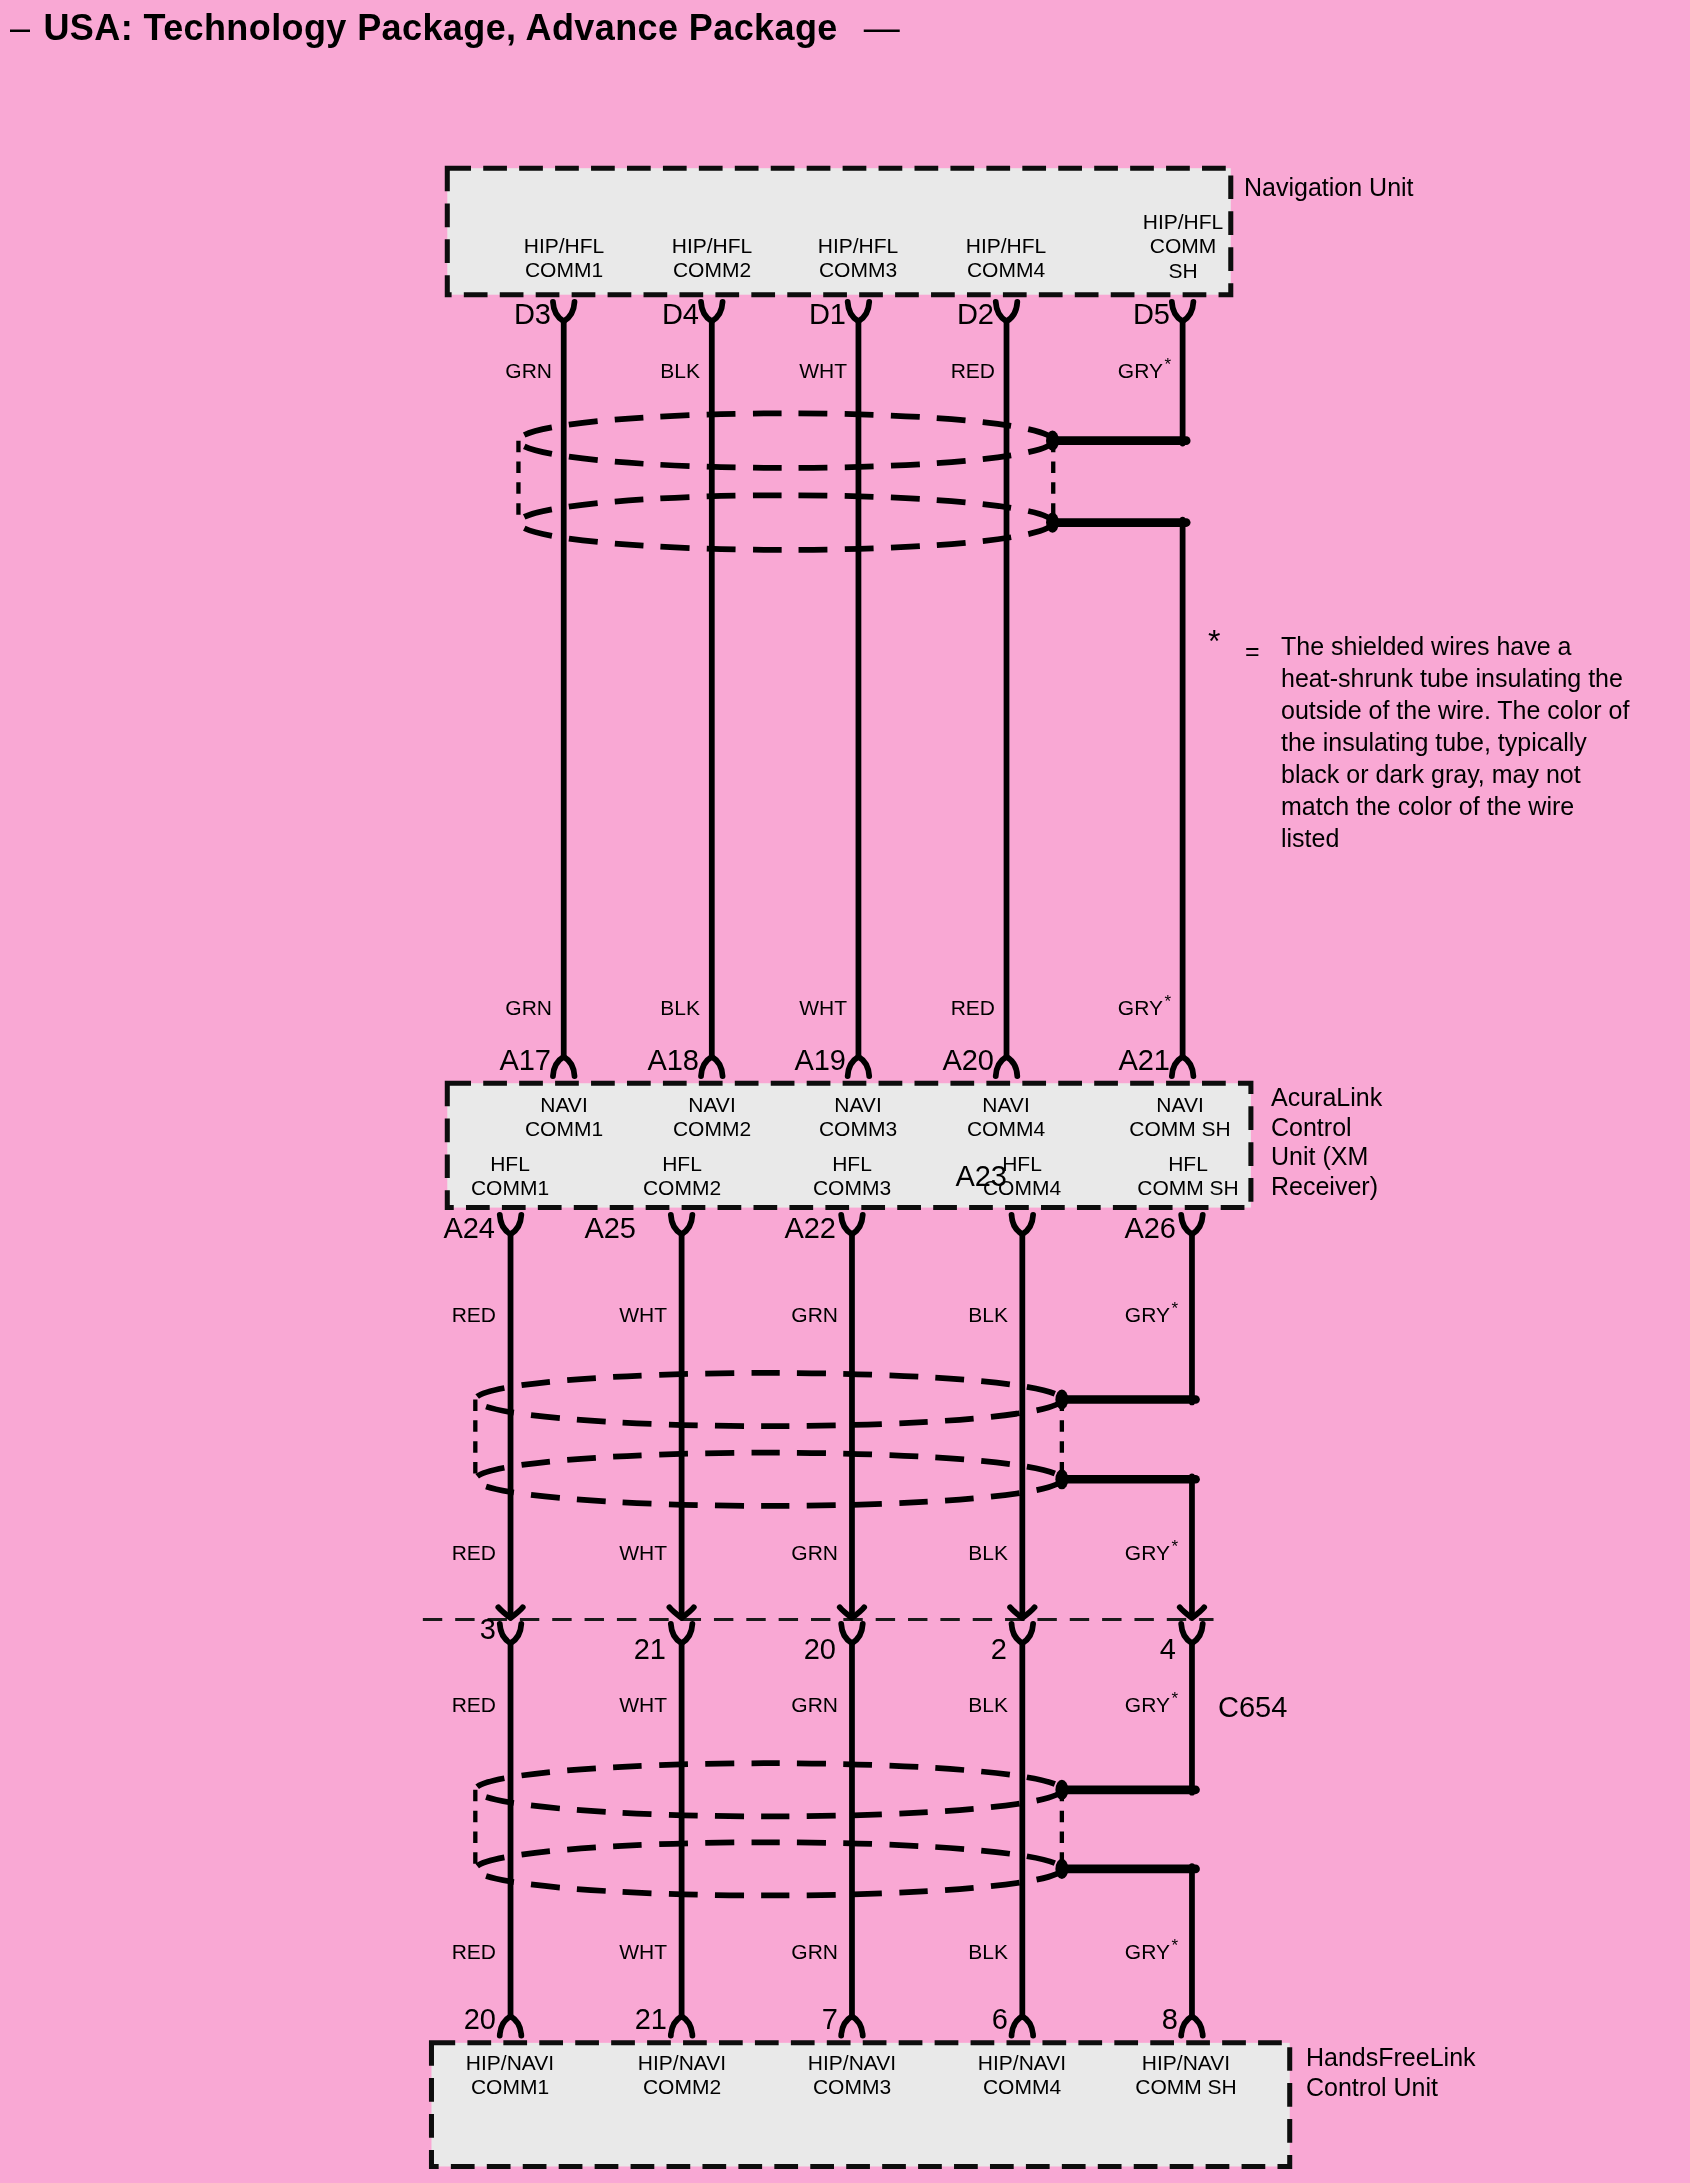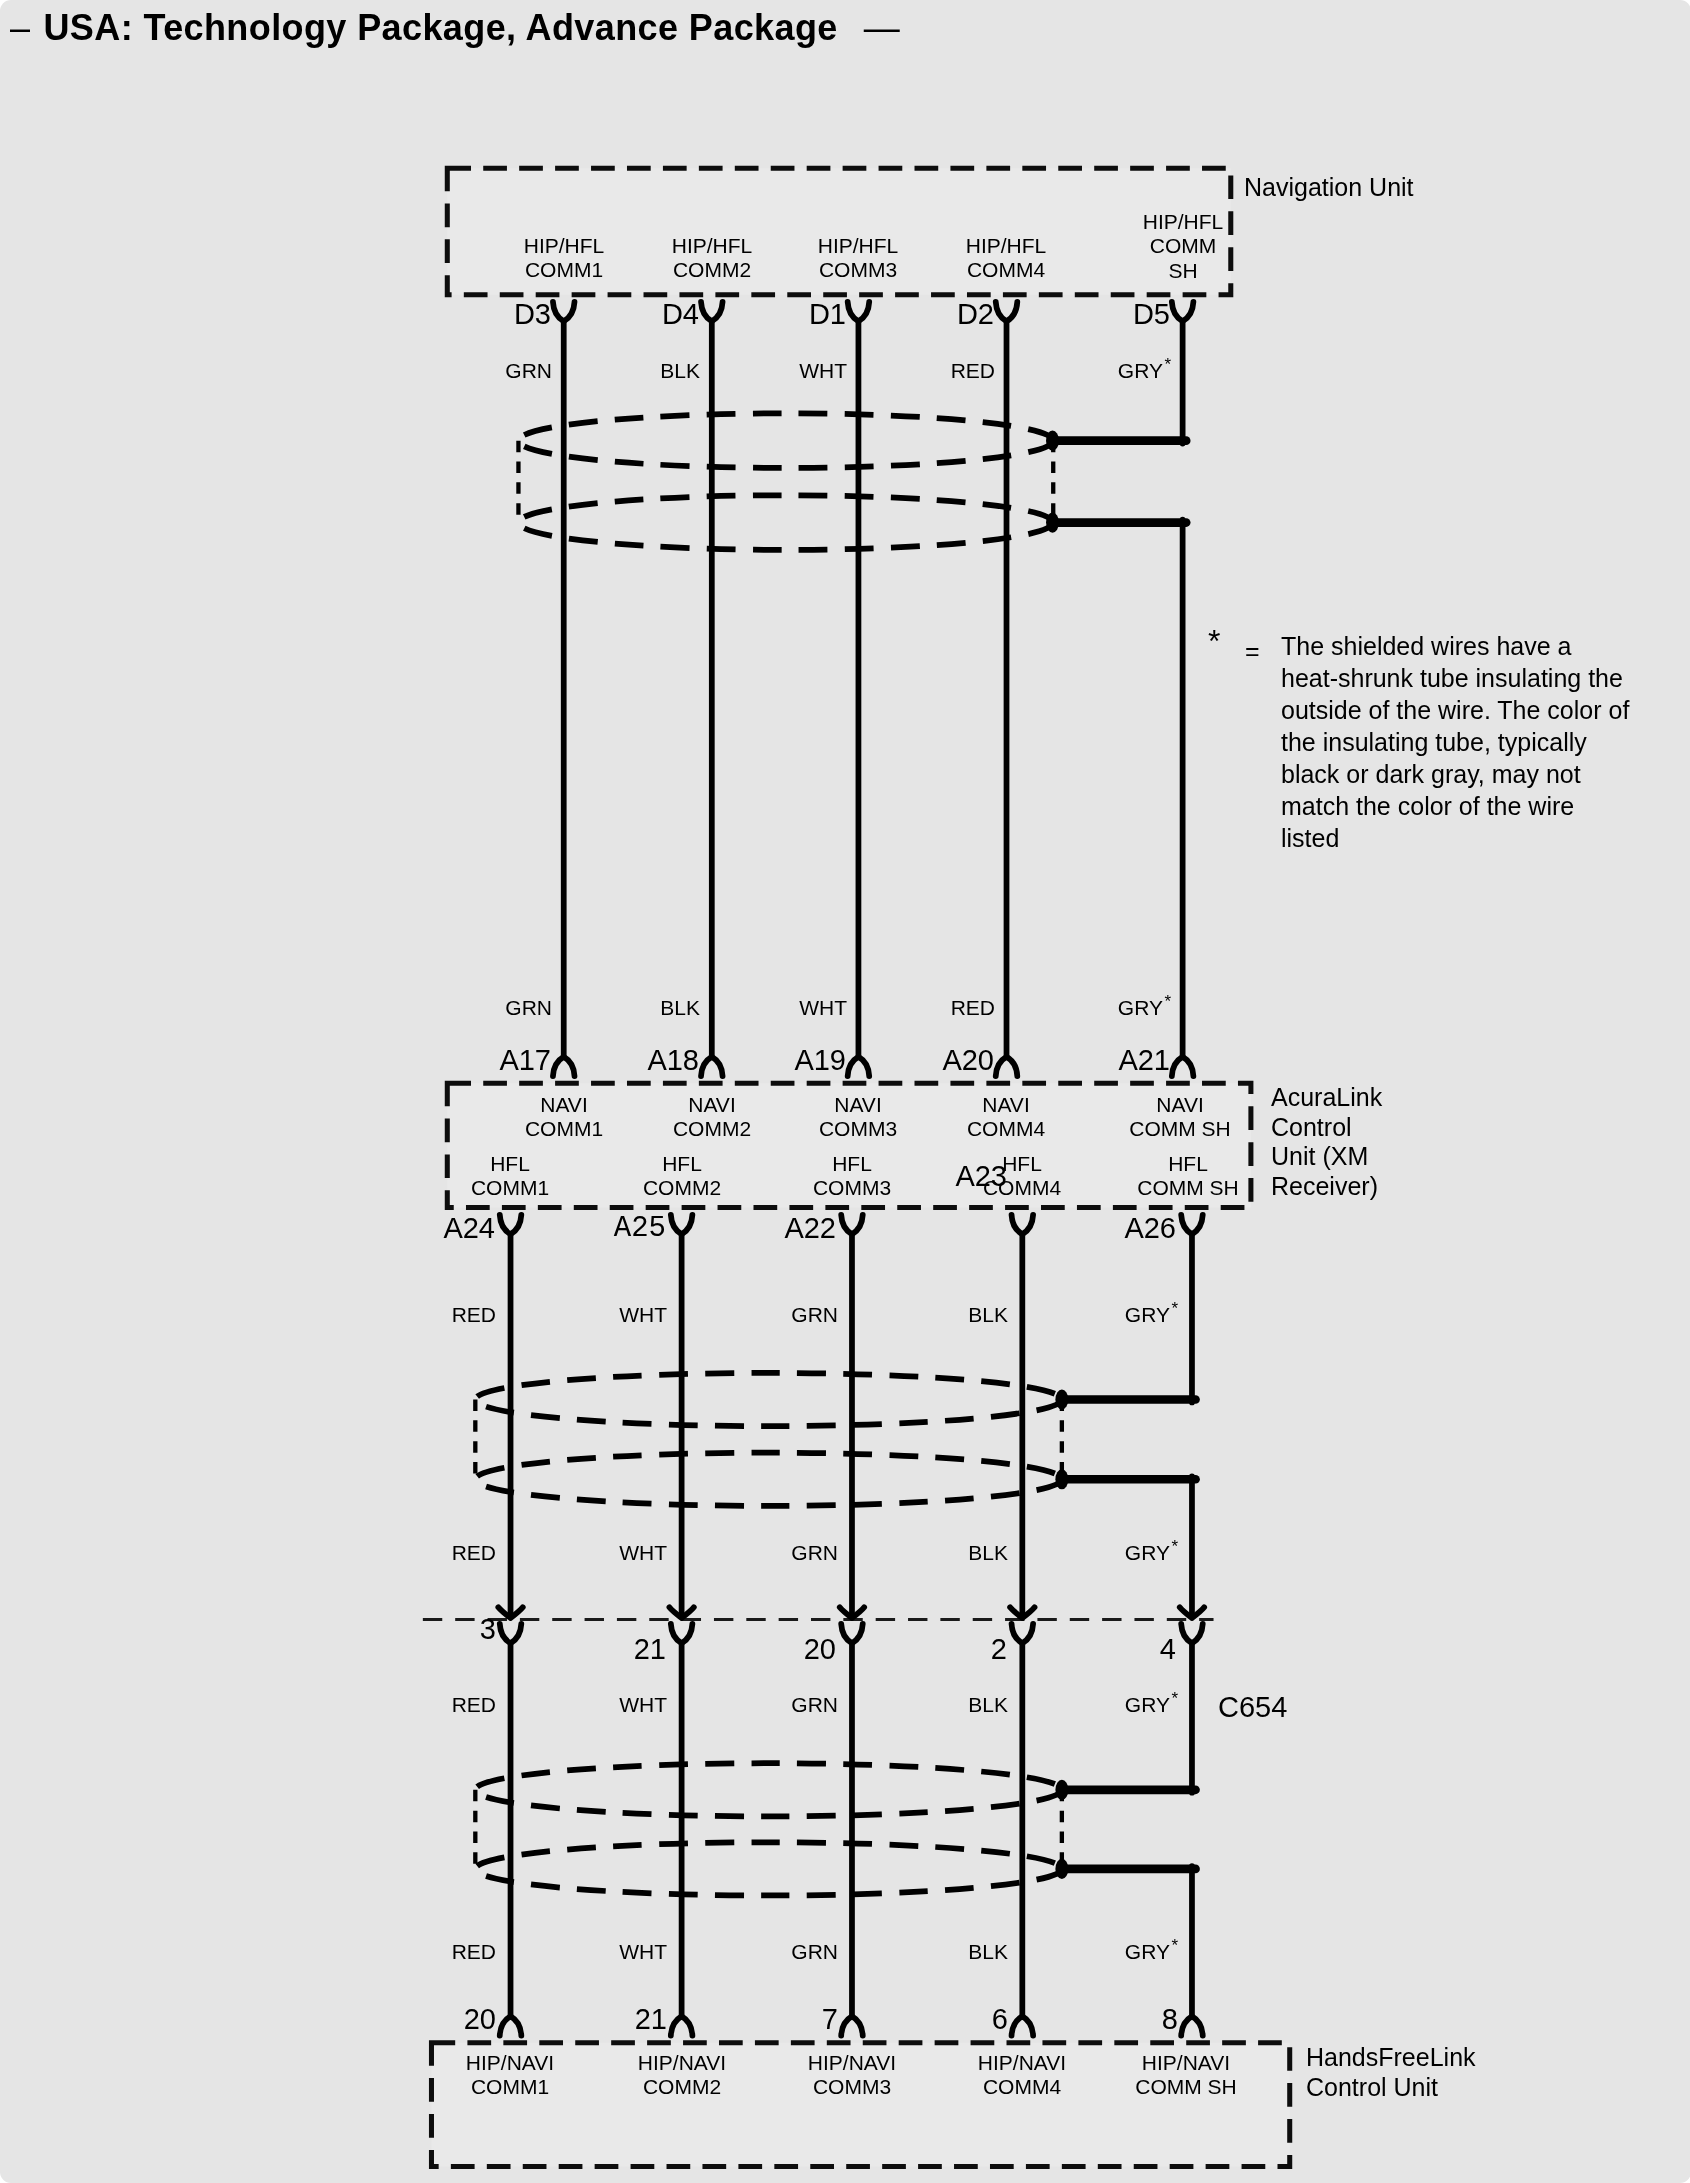--- a/index.html
+++ b/index.html
@@ -1,17 +1,17 @@
 <!DOCTYPE html>
 <html style="font-size:11.5px"><head>
 <meta charset="utf-8">
 <style>
   html,body{margin:0;padding:0;background:#ffffff;}
-  #page{position:relative;width:1691px;height:2183px;background:#e5e5e5;overflow:hidden;
-        font-family:"Liberation Sans","DejaVu Sans",sans-serif;color:#000;border-radius:11px;}
+  #page{position:relative;width:1691px;height:2183px;background:#f9a8d4;overflow:hidden;
+        font-family:"Liberation Sans","DejaVu Sans",sans-serif;color:#000;}
   svg{position:absolute;left:0;top:0;}
   .t{position:absolute;white-space:nowrap;color:#000;}
   .title{font-size:36px;font-weight:700;letter-spacing:0.4px;}
   .title .thin{font-weight:400;}
   .unitlabel{font-size:25px;line-height:29.5px;}
   .term{font-size:21px;line-height:24.4px;text-align:center;transform:translateX(-50%);}
   .pin{font-size:29px;}
   .clr{font-size:21px;}
   .rt{width:108px;text-align:right;}
   .note{font-size:25px;line-height:32px;}
@@ -243,21 +243,21 @@
   <div class="t term" style="left:1022px;top:1152px;">
     <div>HFL</div>
     <div>COMM4</div>
   </div>
   <div class="t term" style="left:1188px;top:1152px;">
     <div>HFL</div>
     <div>COMM SH</div>
   </div>
 
   <div class="t pin rt" style="left:387px;top:1212px;">A24</div>
-  <div class="t pin rt" style="left:558px;top:1212px;font-family:Liberation Mono, monospace;">A25</div>
+  <div class="t pin rt" style="left:528px;top:1212px;">A25</div>
   <div class="t pin rt" style="left:728px;top:1212px;">A22</div>
   <div class="t pin rt" style="left:899px;top:1160px;">A23</div>
   <div class="t pin rt" style="left:1068px;top:1212px;">A26</div>
 
   <div class="t clr rt" style="left:388px;top:1303px;">RED</div>
   <div class="t clr rt" style="left:559px;top:1303px;">WHT</div>
   <div class="t clr rt" style="left:730px;top:1303px;">GRN</div>
   <div class="t clr rt" style="left:900px;top:1303px;">BLK</div>
   <div class="t clr rt" style="left:1070px;top:1303px;"><span>GRY</span><span class="star">*</span></div>
 

